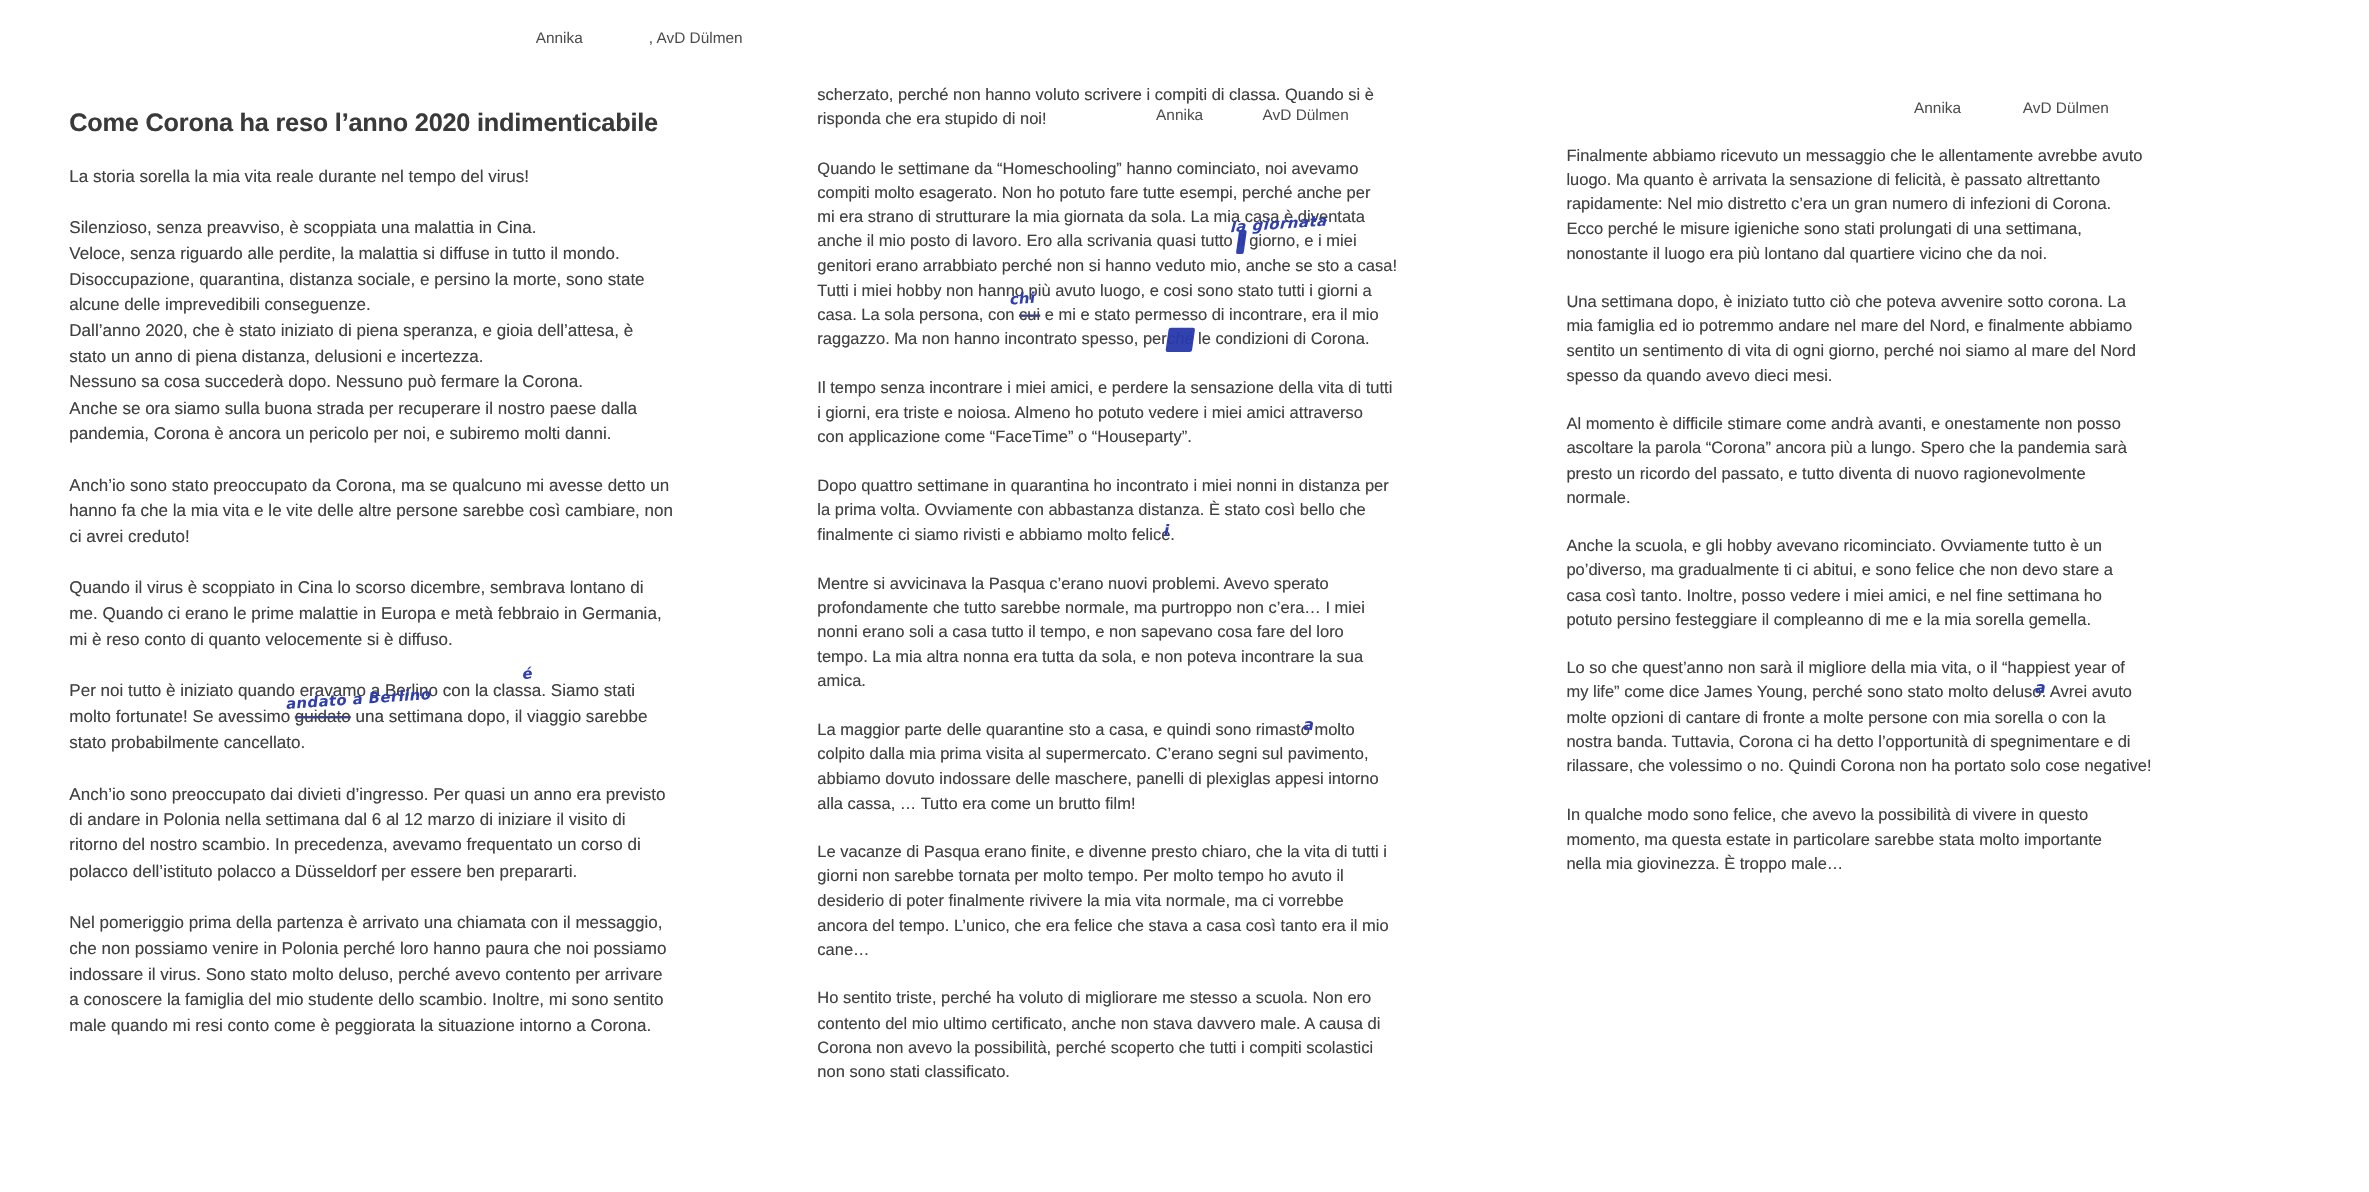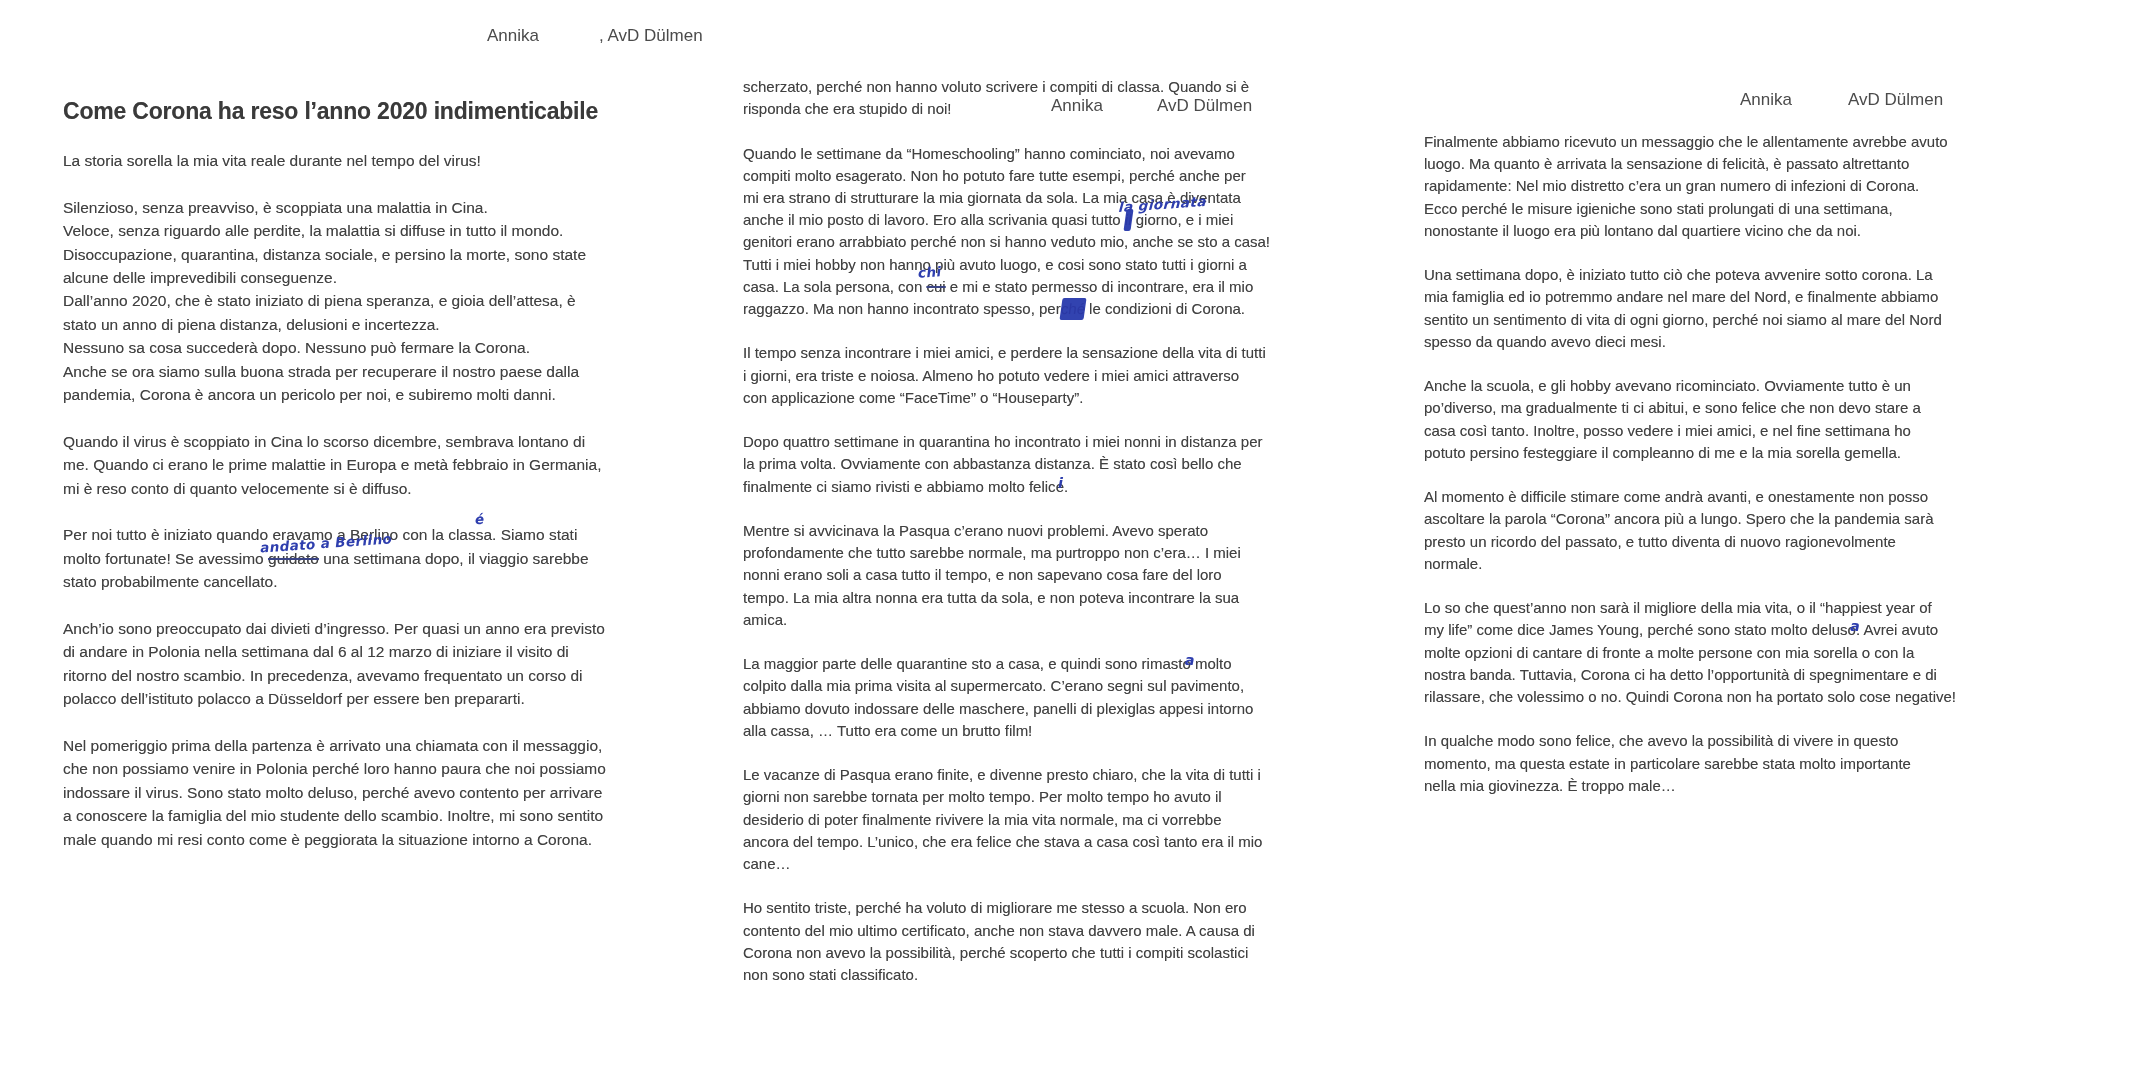--- a/index.html
+++ b/index.html
@@ -8,21 +8,21 @@
     width:2154px; height:1084px; position:relative; overflow:hidden;
     background:#ffffff;
     font-family:"Liberation Sans", sans-serif;
     color:var(--scan-text);
   }
   .page { position:absolute; top:0; }
   #page1 { left:63px;  width:610px; }
   #page2 { left:743px; width:610px; }
   #page3 { left:1424px;width:620px; }
 
-  .hdr { position:absolute; display:flex; font-size:17px; color:#4b4b4b; white-space:nowrap; }
+  .hdr { position:absolute; display:flex; font-size:14px; color:#4b4b4b; white-space:nowrap; }
   #page1 .hdr { top:26px; left:424px; gap:60px; }
   #page2 .hdr { top:96px; left:308px; gap:54px; }
   #page3 .hdr { top:90px; left:316px; gap:56px; }
 
   .body { text-shadow:0 0 0.5px rgba(64,64,64,0.45); }
   #page1 .body { padding-top:97px;  font-size:15.5px; line-height:23.4px; }
   #page2 .body { padding-top:76px; font-size:15px;   line-height:22.2px; }
   #page3 .body { padding-top:131px; font-size:15px;   line-height:22.2px; }
 
   .title { font-size:23px; font-weight:bold; color:#3a3a3a; letter-spacing:-0.2px;
@@ -59,20 +59,21 @@
 <section class="page" id="page1">
   <div class="hdr">
     <span>Annika</span>
     <span>, AvD Dülmen</span>
   </div>
   <div class="body">
     <h1 class="title">Come Corona ha reso l’anno 2020 indimenticabile</h1>
     <p class="para subtitle">La storia sorella la mia vita reale durante nel tempo del virus!</p>
     <div class="paras">
         <p class="para">Silenzioso, senza preavviso, è scoppiata una malattia in Cina.<br>Veloce, senza riguardo alle perdite, la malattia si diffuse in tutto il mondo.<br>Disoccupazione, quarantina, distanza sociale, e persino la morte, sono state<br>alcune delle imprevedibili conseguenze.<br>Dall’anno 2020, che è stato iniziato di piena speranza, e gioia dell’attesa, è<br>stato un anno di piena distanza, delusioni e incertezza.<br>Nessuno sa cosa succederà dopo. Nessuno può fermare la Corona.<br>Anche se ora siamo sulla buona strada per recuperare il nostro paese dalla<br>pandemia, Corona è ancora un pericolo per noi, e subiremo molti danni.</p>
+        <p class="para">Anch’io sono stato preoccupato da Corona, ma se qualcuno mi avesse detto un<br>hanno fa che la mia vita e le vite delle altre persone sarebbe così cambiare, non<br>ci avrei creduto!</p>
         <p class="para">Quando il virus è scoppiato in Cina lo scorso dicembre, sembrava lontano di<br>me. Quando ci erano le prime malattie in Europa e metà febbraio in Germania,<br>mi è reso conto di quanto velocemente si è diffuso.</p>
         <p class="para">Per noi tutto è iniziato quando eravamo a Berlino con la class<span class="anch">a<span class="hw">é</span></span>. Siamo stati<br>molto fortunate! Se avessimo <span class="anch strike">guidato<span class="hw">andato a Berlino</span></span> una settimana dopo, il viaggio sarebbe<br>stato probabilmente cancellato.</p>
         <p class="para">Anch’io sono preoccupato dai divieti d’ingresso. Per quasi un anno era previsto<br>di andare in Polonia nella settimana dal 6 al 12 marzo di iniziare il visito di<br>ritorno del nostro scambio. In precedenza, avevamo frequentato un corso di<br>polacco dell’istituto polacco a Düsseldorf per essere ben prepararti.</p>
         <p class="para">Nel pomeriggio prima della partenza è arrivato una chiamata con il messaggio,<br>che non possiamo venire in Polonia perché loro hanno paura che noi possiamo<br>indossare il virus. Sono stato molto deluso, perché avevo contento per arrivare<br>a conoscere la famiglia del mio studente dello scambio. Inoltre, mi sono sentito<br>male quando mi resi conto come è peggiorata la situazione intorno a Corona.</p>
       </div>
   </div>
 </section>
 
 <section class="page" id="page2">
   <div class="hdr">
@@ -95,19 +96,19 @@
 
 <section class="page" id="page3">
   <div class="hdr">
     <span>Annika</span>
     <span>AvD Dülmen</span>
   </div>
   <div class="body">
     <div class="paras">
         <p class="para">Finalmente abbiamo ricevuto un messaggio che le allentamente avrebbe avuto<br>luogo. Ma quanto è arrivata la sensazione di felicità, è passato altrettanto<br>rapidamente: Nel mio distretto c’era un gran numero di infezioni di Corona.<br>Ecco perché le misure igieniche sono stati prolungati di una settimana,<br>nonostante il luogo era più lontano dal quartiere vicino che da noi.</p>
         <p class="para">Una settimana dopo, è iniziato tutto ciò che poteva avvenire sotto corona. La<br>mia famiglia ed io potremmo andare nel mare del Nord, e finalmente abbiamo<br>sentito un sentimento di vita di ogni giorno, perché noi siamo al mare del Nord<br>spesso da quando avevo dieci mesi.</p>
+        <p class="para">Al momento è difficile stimare come andrà avanti, e onestamente non posso<br>ascoltare la parola “Corona” ancora più a lungo. Spero che la pandemia sarà<br>presto un ricordo del passato, e tutto diventa di nuovo ragionevolmente<br>normale.</p>
         <p class="para">Anche la scuola, e gli hobby avevano ricominciato. Ovviamente tutto è un<br>po’diverso, ma gradualmente ti ci abitui, e sono felice che non devo stare a<br>casa così tanto. Inoltre, posso vedere i miei amici, e nel fine settimana ho<br>potuto persino festeggiare il compleanno di me e la mia sorella gemella.</p>
-        <p class="para">Al momento è difficile stimare come andrà avanti, e onestamente non posso<br>ascoltare la parola “Corona” ancora più a lungo. Spero che la pandemia sarà<br>presto un ricordo del passato, e tutto diventa di nuovo ragionevolmente<br>normale.</p>
         <p class="para">Lo so che quest’anno non sarà il migliore della mia vita, o il “happiest year of<br>my life” come dice James Young, perché sono stato molto delus<span class="anch">o<span class="ow">a</span></span>. Avrei avuto<br>molte opzioni di cantare di fronte a molte persone con mia sorella o con la<br>nostra banda. Tuttavia, Corona ci ha detto l’opportunità di spegnimentare e di<br>rilassare, che volessimo o no. Quindi Corona non ha portato solo cose negative!</p>
         <p class="para extra-gap">In qualche modo sono felice, che avevo la possibilità di vivere in questo<br>momento, ma questa estate in particolare sarebbe stata molto importante<br>nella mia giovinezza. È troppo male…</p>
       </div>
   </div>
 </section>
 
 </body></html>

